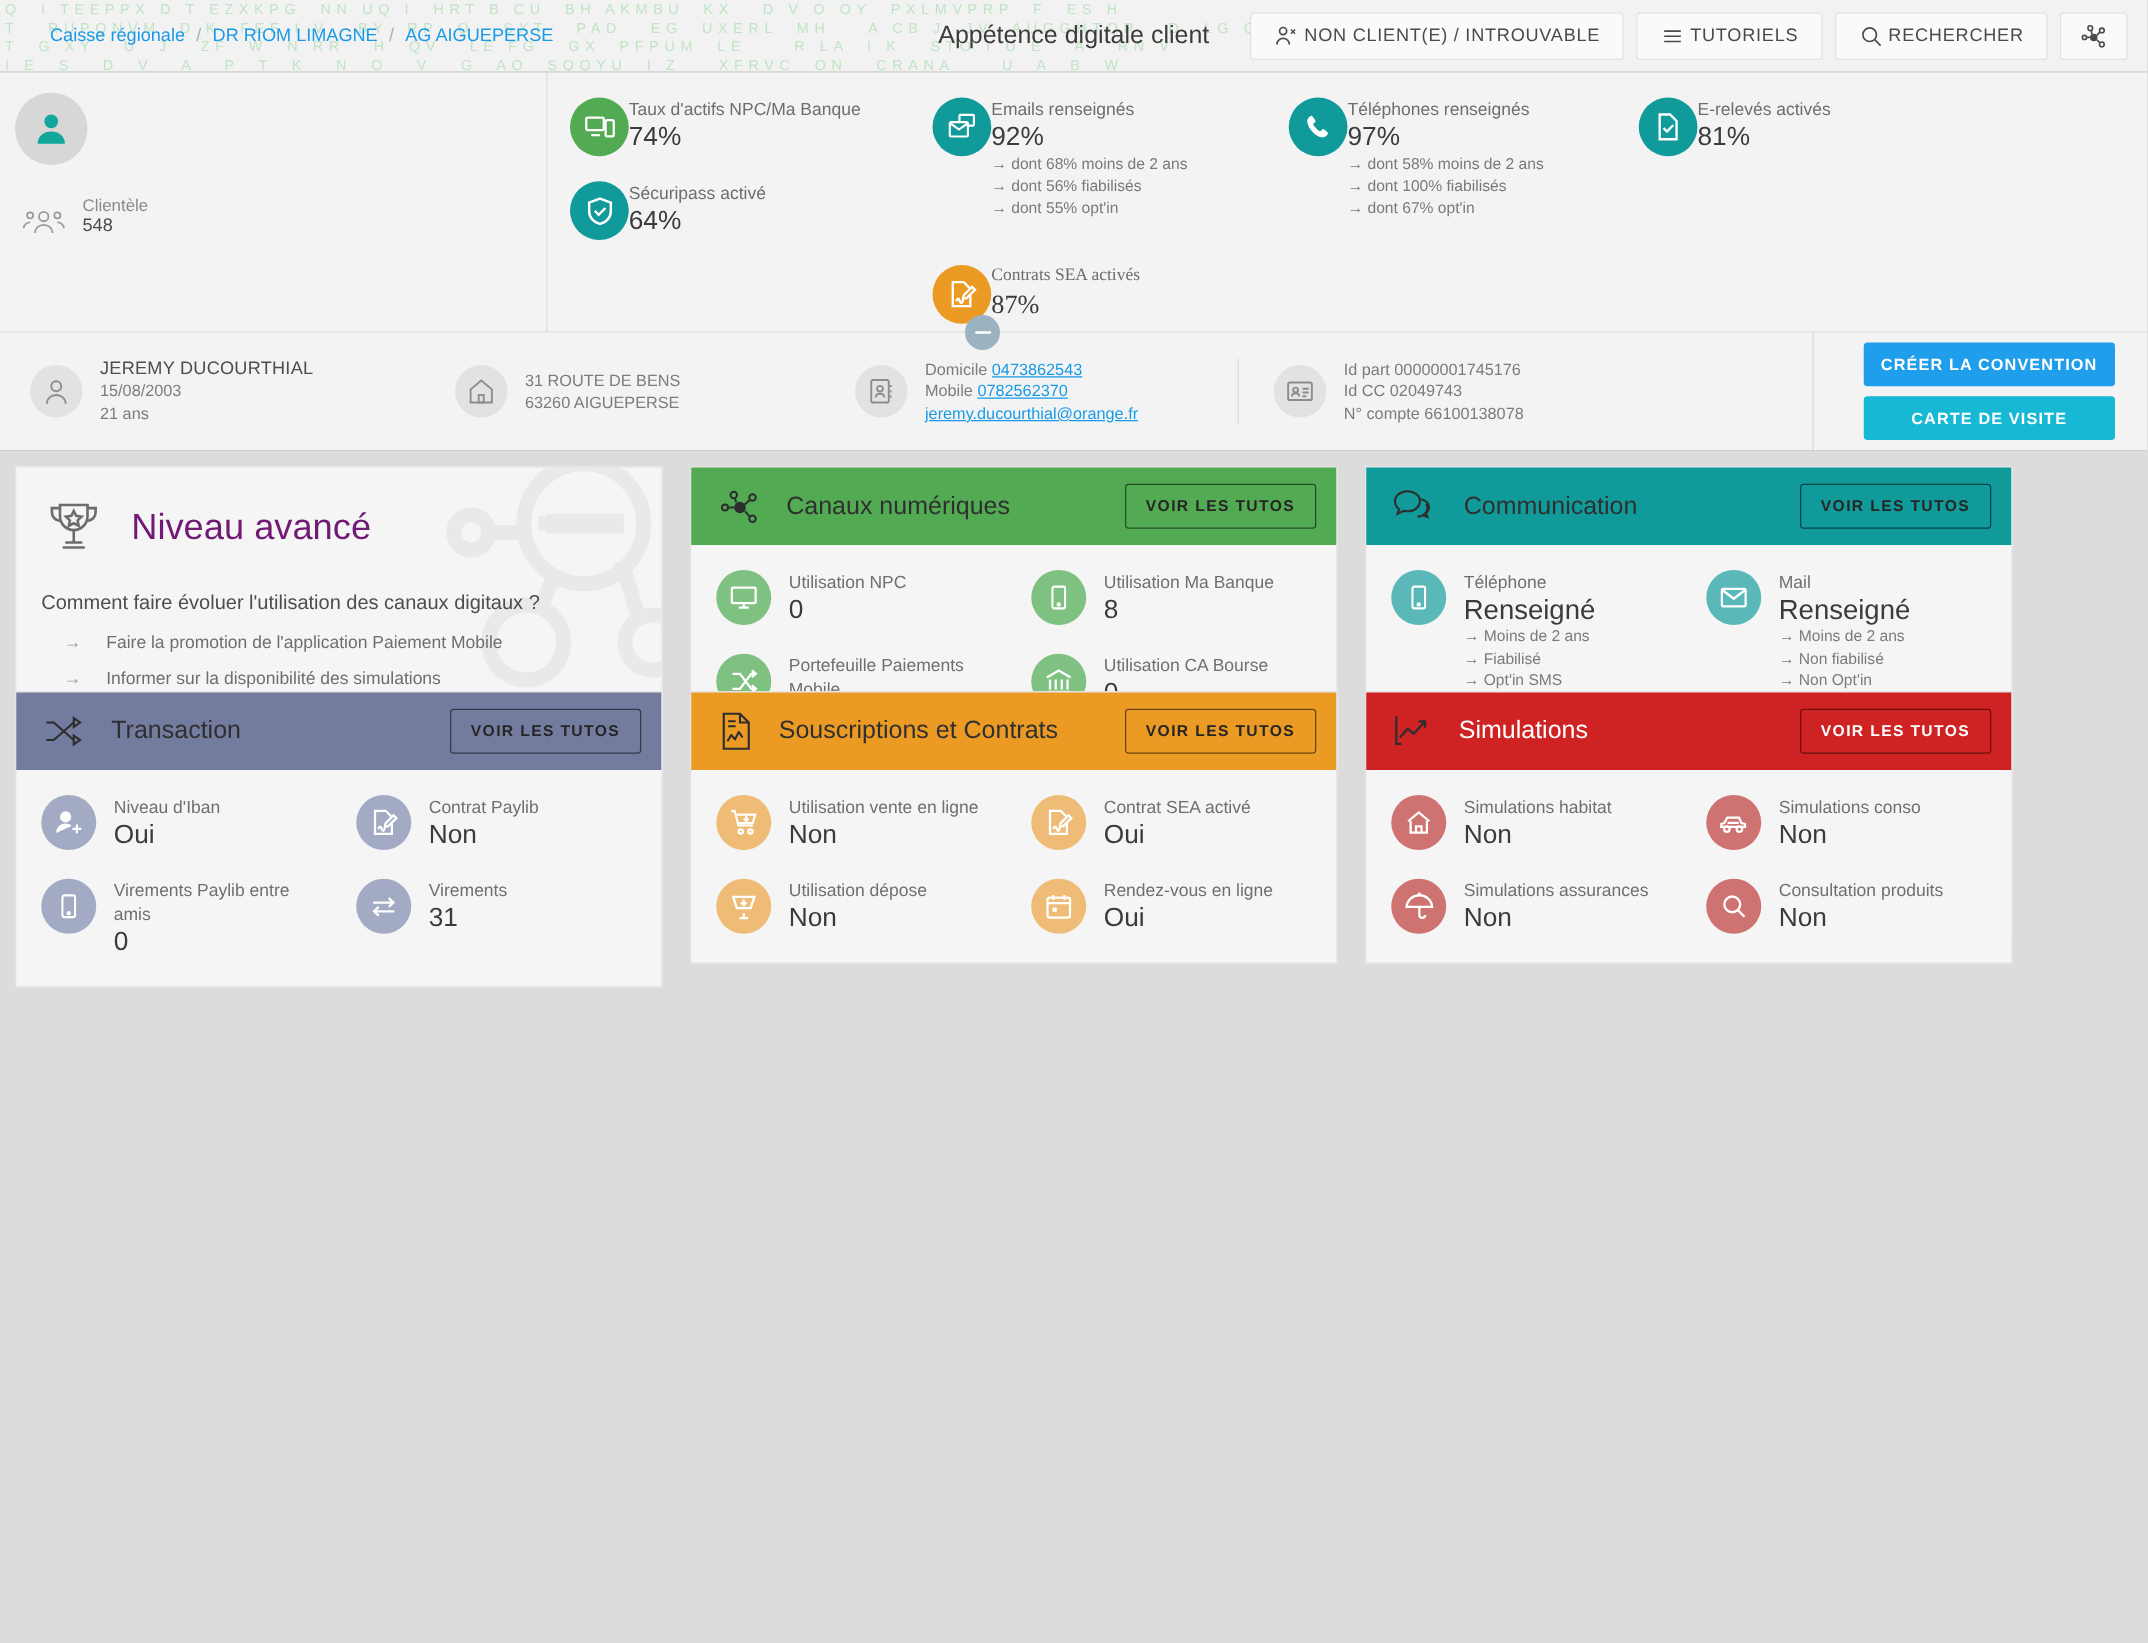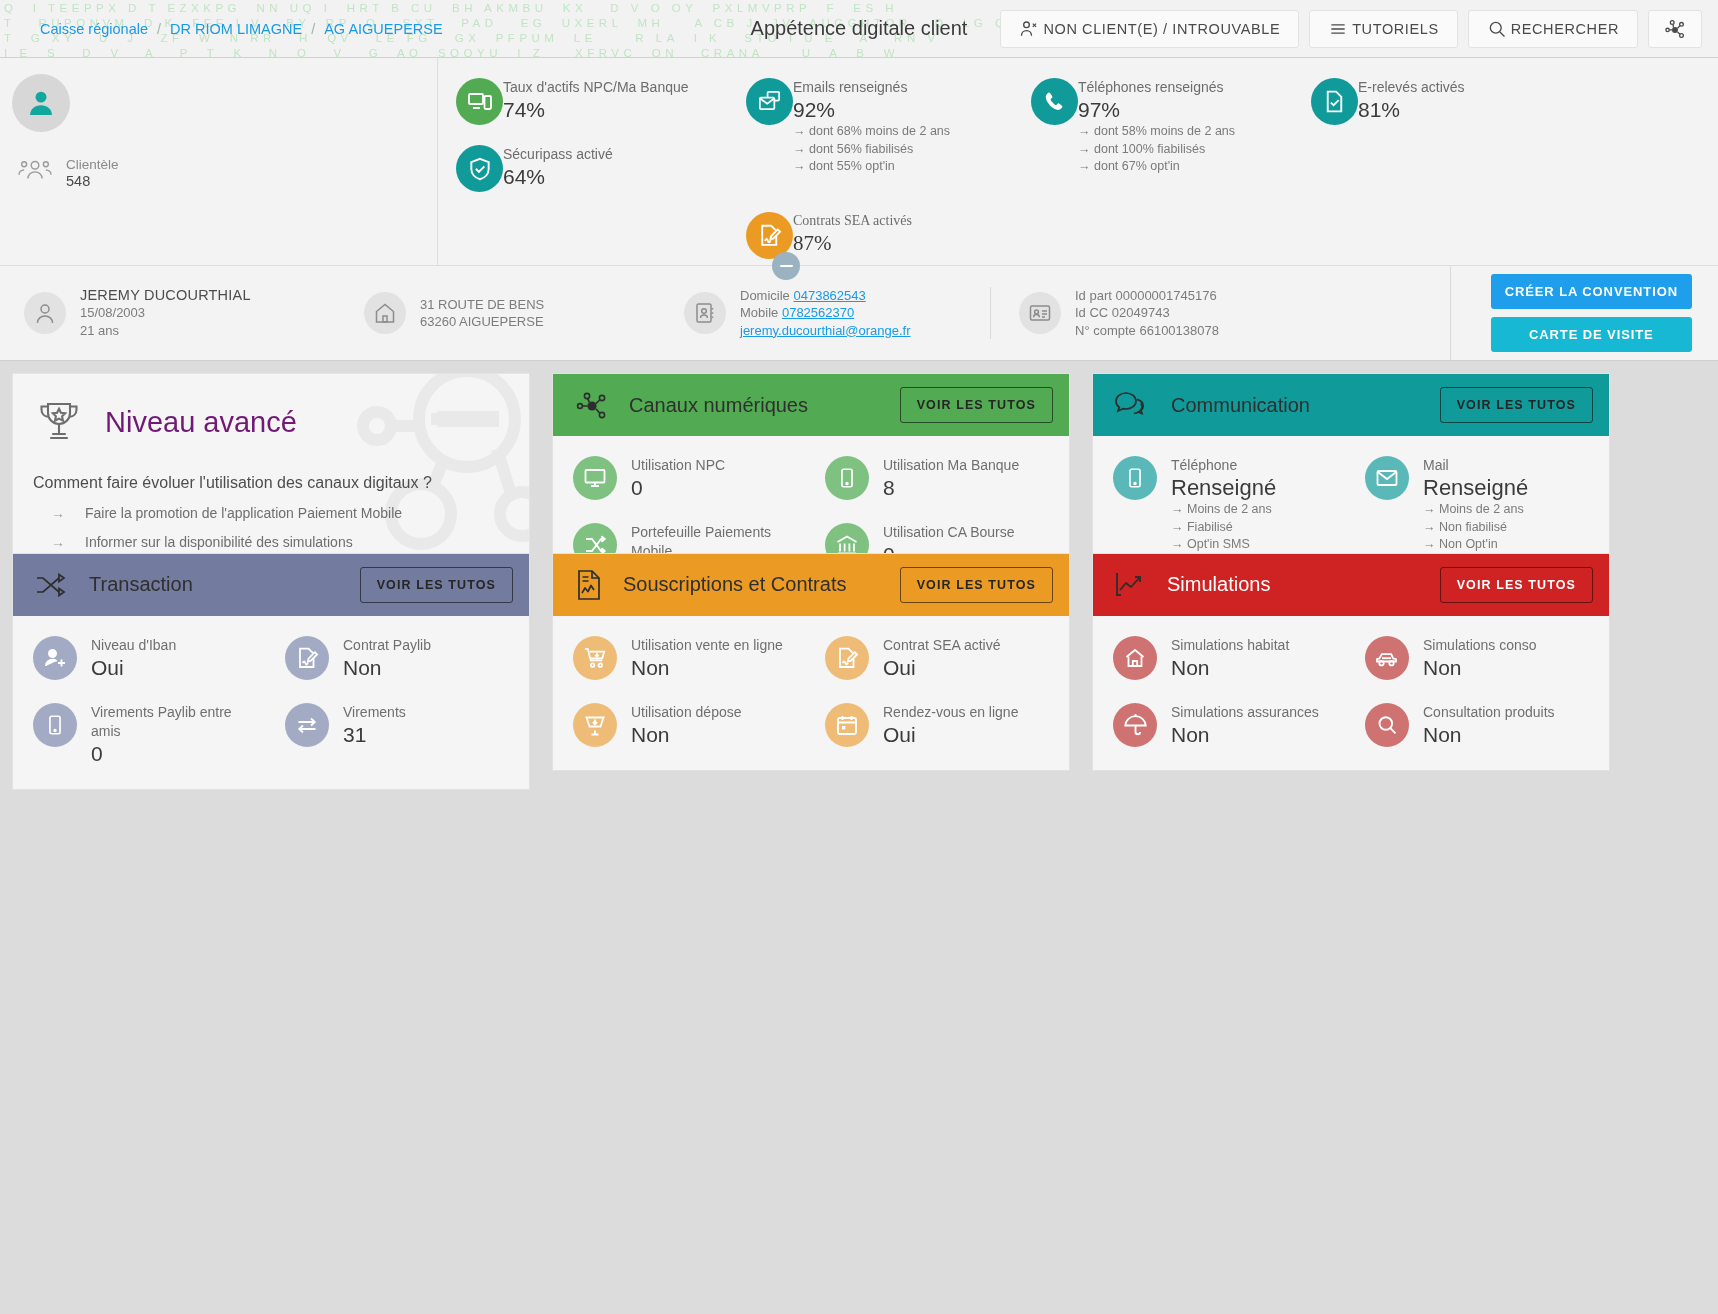--- a/index.html
+++ b/index.html
@@ -91,21 +91,21 @@
   .advisor-top { display: flex; gap: 16px; }
   .avatar {
     width: 58px; height: 58px; border-radius: 50%;
     background: #d7d7d7;
     display: flex; align-items: center; justify-content: center;
     flex: none;
   }
   .advisor-name { font-size: 16.5px; color: #3b3b3b; margin-bottom: 3px; }
   .advisor-sub { font-size: 13.5px; color: #8a8a8a; line-height: 17.5px; }
   .clientele {
-    display: flex; align-items: flex-start; gap: 14px;
+    display: flex; align-items: flex-end; gap: 14px;
     margin-top: 24px; padding-left: 6px;
   }
   .clientele-txt { font-size: 13.5px; color: #8a8a8a; line-height: 17px; }
   .clientele-txt b { display: block; font-weight: normal; color: #4a4a4a; font-size: 14.5px; }
 
   .kpis {
     flex: 1;
     display: grid;
     grid-template-columns: 290px 285px 280px auto;
     padding: 6px 0 0 12px;

